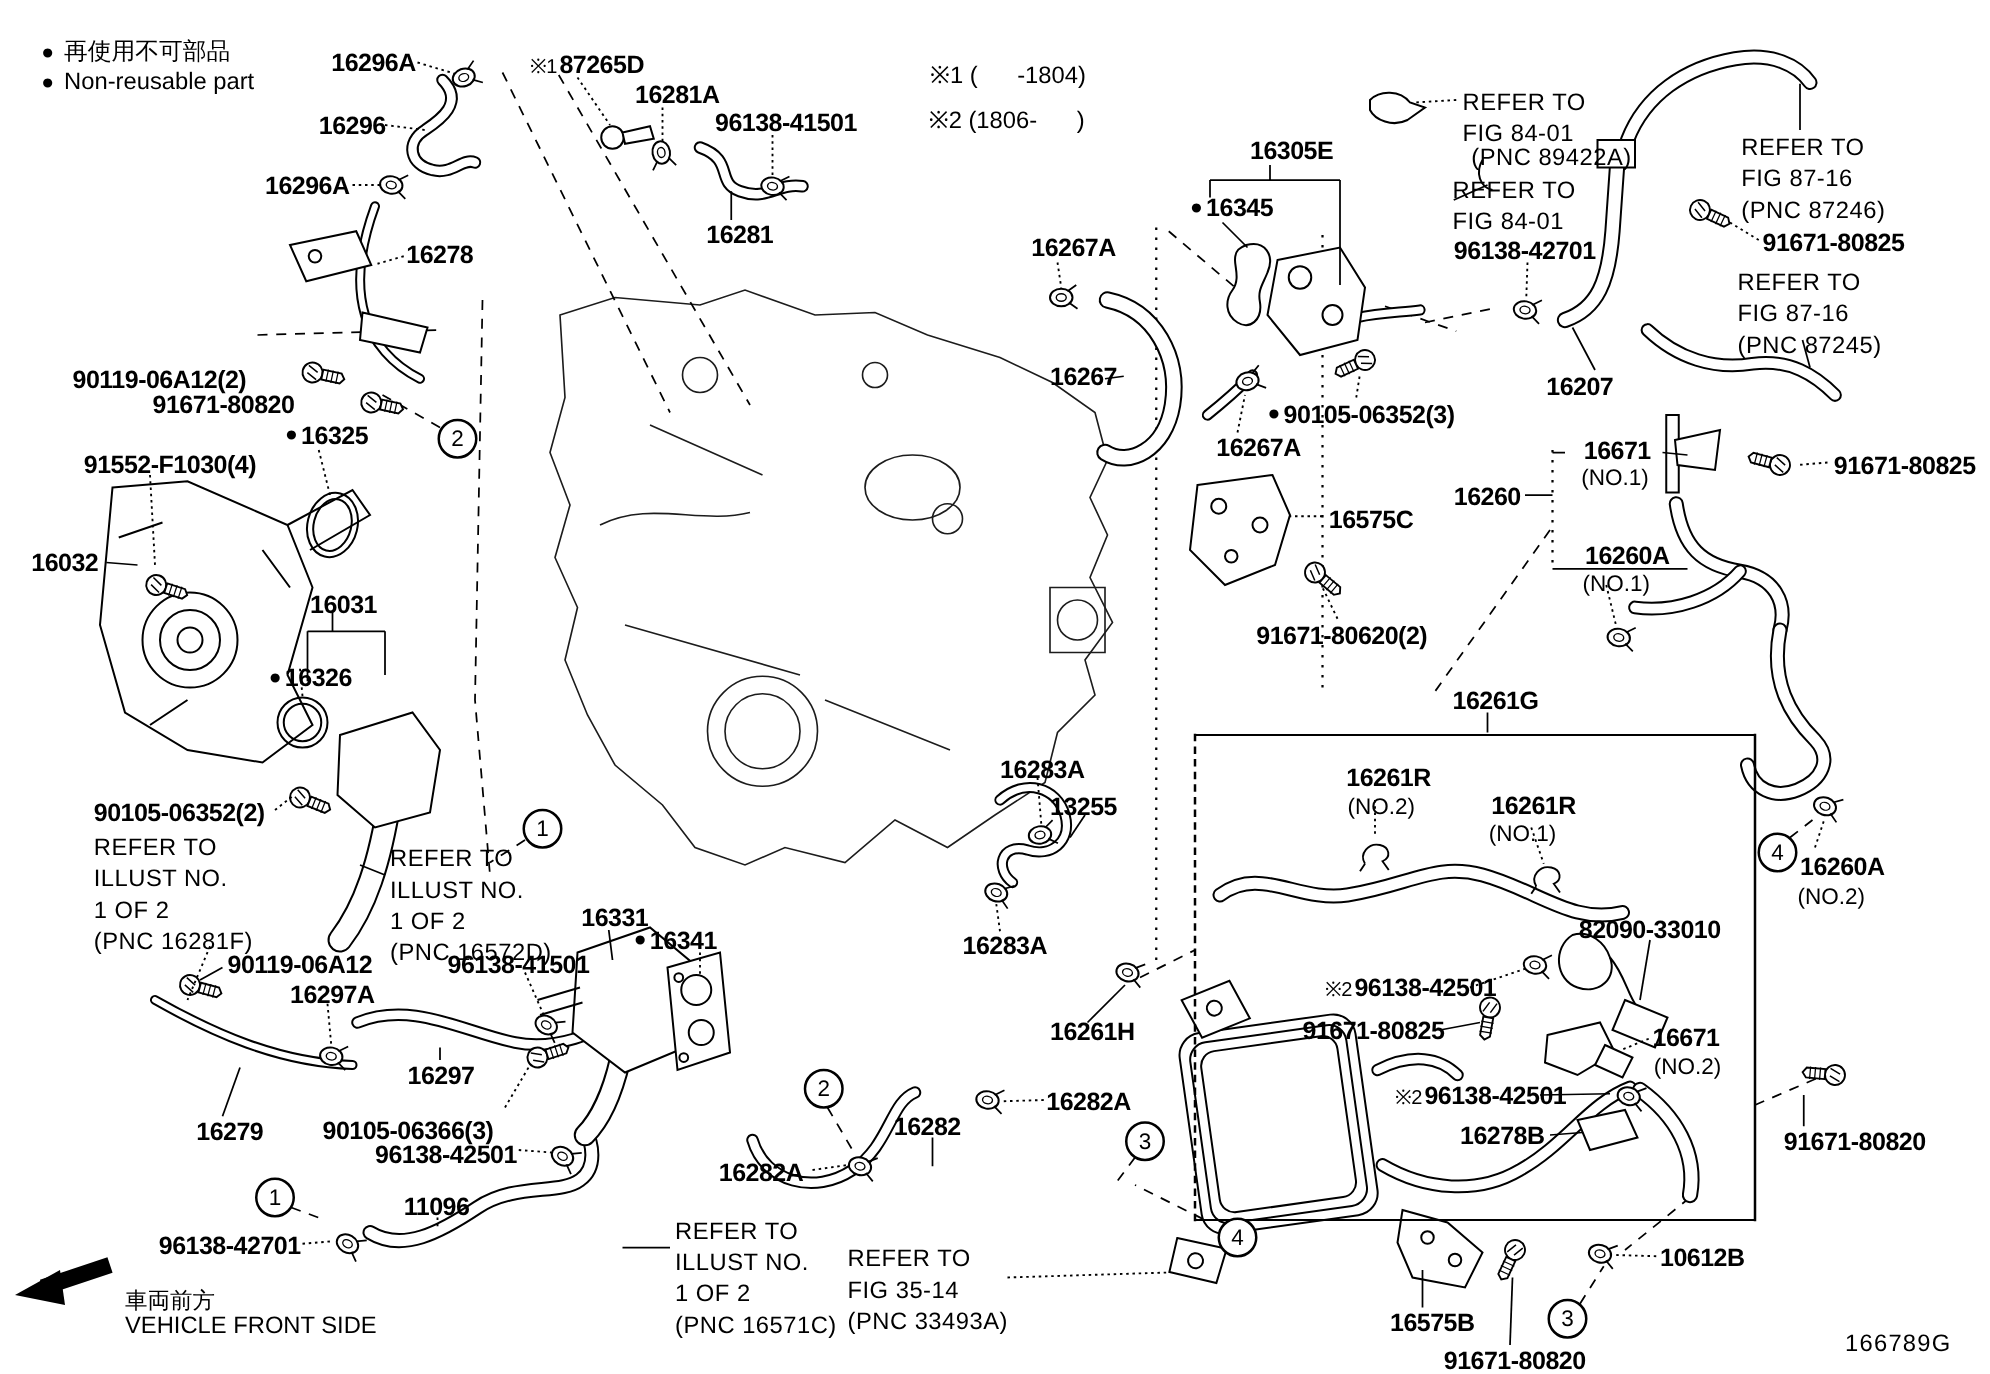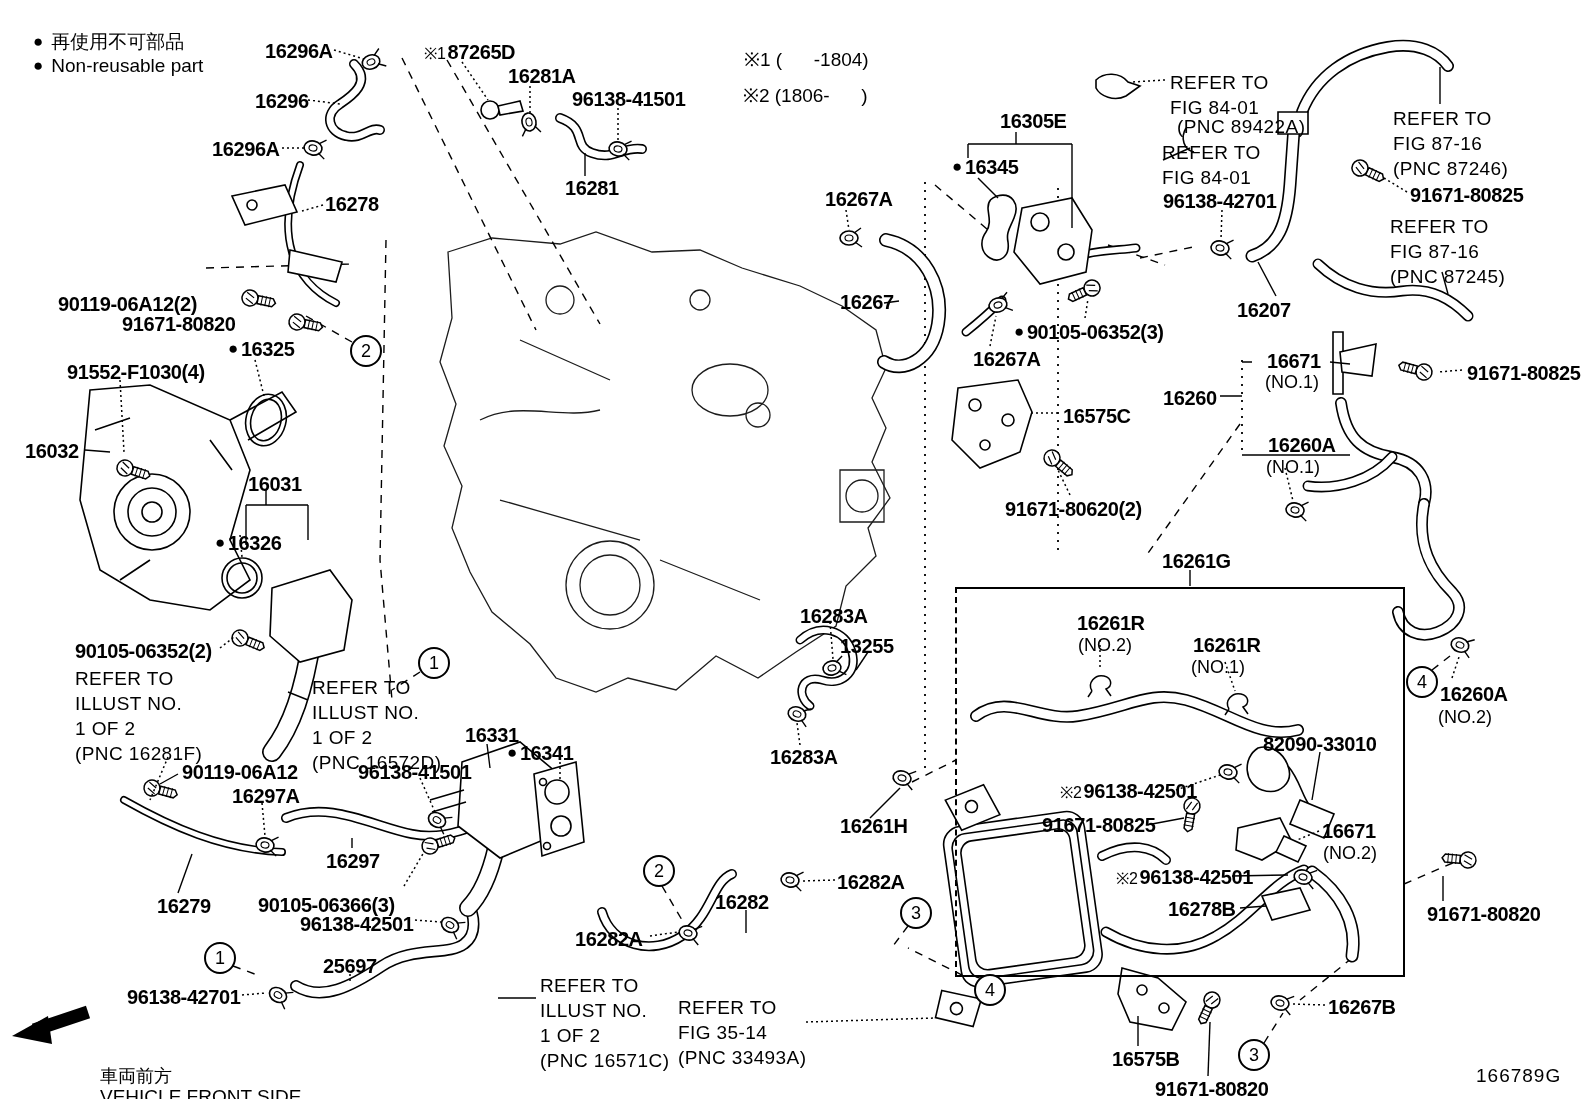--- a/index.html
+++ b/index.html
@@ -12,21 +12,21 @@
   .s-ref{font-weight:400;font-size:19px;line-height:25px;letter-spacing:0.4px;}
   .dot{font-size:17px;margin-right:3px;vertical-align:2px;}
   .pre{font-weight:400;font-size:16px;margin-right:2px;}
   .callout{position:absolute;width:28px;height:28px;border:2px solid #000;border-radius:50%;
        display:flex;align-items:center;justify-content:center;font-size:18px;font-weight:400;
        transform:translate(-50%,-50%);background:#fff;}
   .legend{position:absolute;left:33px;top:30px;font-size:19px;line-height:24px;}
   .legend .row{display:flex;align-items:center;gap:8px;}
   .legend .b{font-size:17px;}
   .note{position:absolute;font-size:19px;white-space:pre;font-weight:400;}
-  .front{position:absolute;font-size:19px;font-weight:400;margin-top:36px;}
+  .front{position:absolute;font-size:19px;font-weight:400;}
   .code{position:absolute;font-size:19px;letter-spacing:1px;font-weight:400;}
   .insetbox{position:absolute;left:955px;top:587px;width:446px;height:386px;
        border-top:2.5px solid #000;border-right:2.5px solid #000;border-bottom:2.5px solid #000;
        border-left:2.5px dashed #000;}
 </style>
 </head>
 <body>
 
 <div class="stage">
 
@@ -404,21 +404,21 @@
       <div class="lbl" style="left: 358px; top: 761px;">96138-41501</div>
       <div class="lbl" style="left: 465px; top: 724px;">16331</div>
       <div class="lbl" style="left: 507px; top: 742px;"><span class="dot">●</span>16341</div>
       <div class="lbl" style="left: 800px; top: 605px;">16283A</div>
       <div class="lbl" style="left: 840px; top: 635px;">13255</div>
       <div class="lbl" style="left: 770px; top: 746px;">16283A</div>
       <div class="lbl" style="left: 326px; top: 850px;">16297</div>
       <div class="lbl" style="left: 258px; top: 878px; margin-top: 16px;">90105-06366(3)</div>
       <div class="lbl" style="left: 157px; top: 895px;">16279</div>
       <div class="lbl" style="left: 300px; top: 913px;">96138-42501</div>
-      <div class="lbl" style="left: 323px; top: 955px;">25697</div>
+      <div class="lbl" style="left: 323px; top: 955px;">11096</div>
       <div class="lbl" style="left: 127px; top: 986px;">96138-42701</div>
       <div class="lbl" style="left: 575px; top: 928px;">16282A</div>
       <div class="lbl" style="left: 715px; top: 891px;">16282</div>
       <div class="lbl" style="left: 837px; top: 871px;">16282A</div>
       <div class="lbl" style="left: 840px; top: 815px;">16261H</div>
       <div class="lbl s-ref" style="left: 540px; top: 973px;">REFER TO
 ILLUST NO.
 1 OF 2
 (PNC 16571C)</div>
       <div class="lbl s-ref" style="left: 678px; top: 995px;">REFER TO
@@ -444,21 +444,21 @@
       <div class="lbl" style="left: 1263px; top: 733px;">82090-33010</div>
       <div class="lbl" style="left: 1060px; top: 780px;"><span class="pre">※2</span>96138-42501</div>
       <div class="lbl" style="left: 1042px; top: 814px;">91671-80825</div>
       <div class="lbl" style="left: 1322px; top: 820px;">16671</div>
       <div class="lbl s-sub" style="left: 1323px; top: 843px;">(NO.2)</div>
       <div class="lbl" style="left: 1116px; top: 866px;"><span class="pre">※2</span>96138-42501</div>
       <div class="lbl" style="left: 1168px; top: 898px;">16278B</div>
       <div class="lbl" style="left: 1440px; top: 683px;">16260A</div>
       <div class="lbl s-sub" style="left: 1438px; top: 707px;">(NO.2)</div>
       <div class="lbl" style="left: 1427px; top: 903px;">91671-80820</div>
-      <div class="lbl" style="left: 1328px; top: 996px;">16267B</div>
+      <div class="lbl" style="left: 1328px; top: 996px;">10612B</div>
       <div class="lbl" style="left: 1112px; top: 1048px;">16575B</div>
       <div class="lbl" style="left: 1155px; top: 1078px;">91671-80820</div>
       <div class="callout" style="left: 366px; top: 351px;">2</div>
       <div class="callout" style="left: 434px; top: 663px;">1</div>
       <div class="callout" style="left: 220px; top: 958px;">1</div>
       <div class="callout" style="left: 659px; top: 871px;">2</div>
       <div class="callout" style="left: 916px; top: 913px;">3</div>
       <div class="callout" style="left: 990px; top: 990px;">4</div>
       <div class="callout" style="left: 1422px; top: 682px;">4</div>
       <div class="callout" style="left: 1254px; top: 1055px;">3</div>

